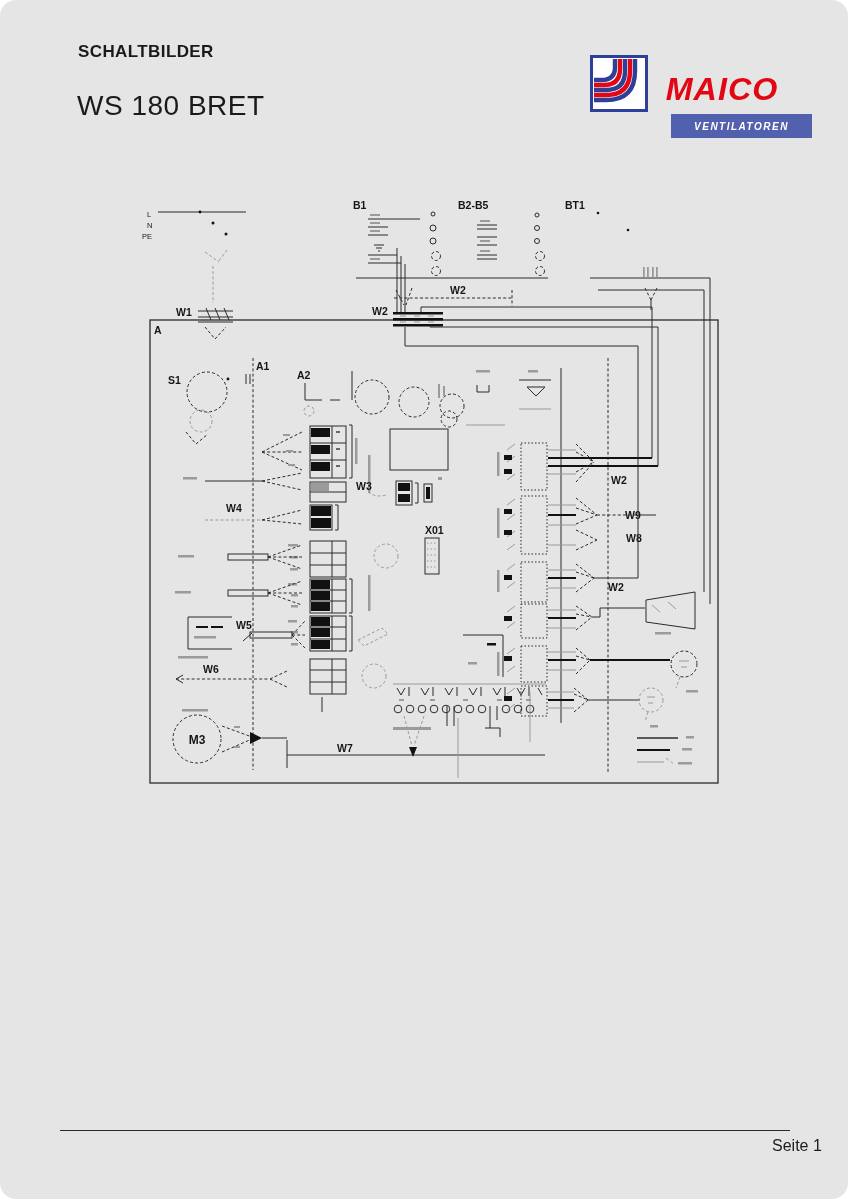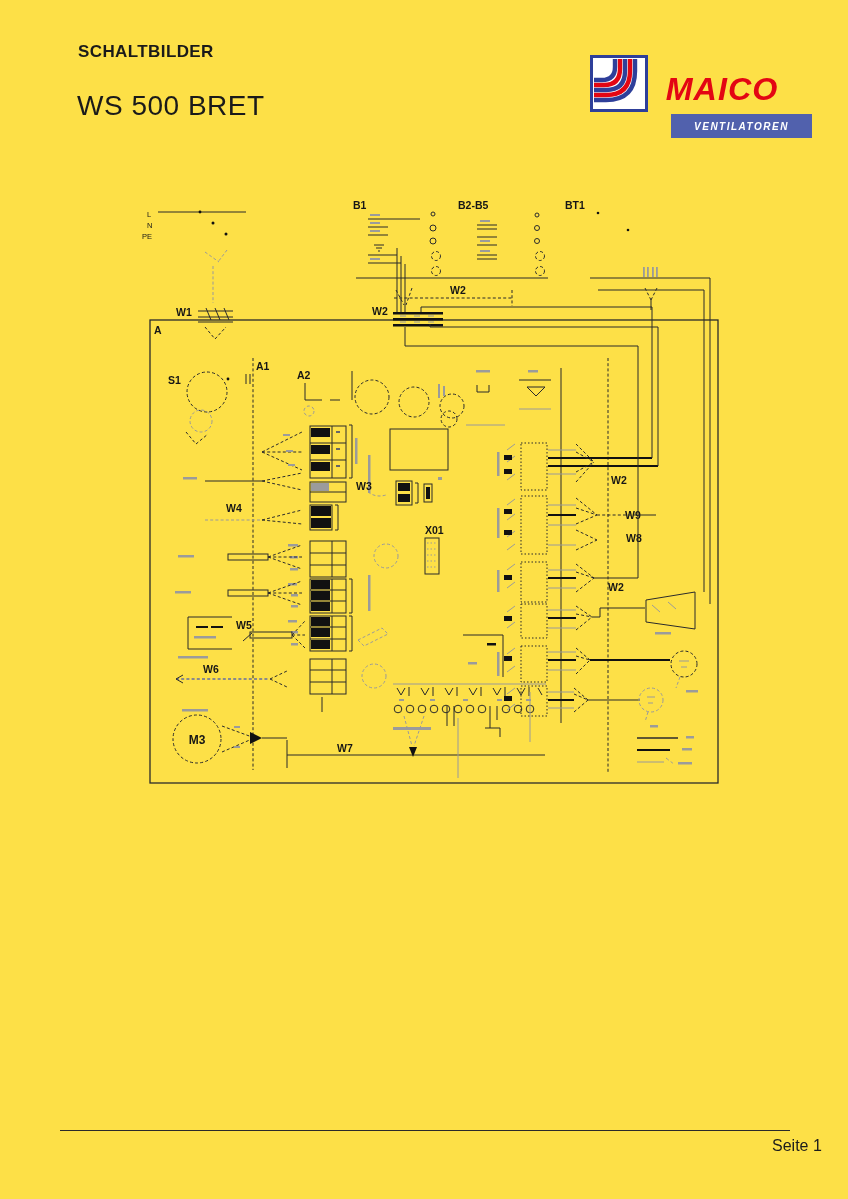--- a/index.html
+++ b/index.html
@@ -1,17 +1,17 @@
 <!DOCTYPE html>
 <html><head>
 <meta charset="utf-8">
 <style>
   html,body{margin:0;padding:0;background:#fff;}
-  .page{position:relative;width:848px;height:1199px;background:#fde047;overflow:hidden;
-        font-family:"Liberation Sans",sans-serif;color:#1a1a1a;}
+  .page{position:relative;width:848px;height:1199px;background:#e5e5e5;overflow:hidden;
+        font-family:"Liberation Sans",sans-serif;color:#1a1a1a;border-radius:16px;}
   .section-title{position:absolute;left:78px;top:42px;font-size:17px;font-weight:bold;letter-spacing:.4px;}
   .product-title{position:absolute;left:77px;top:90px;font-size:28px;font-weight:400;letter-spacing:.5px;}
   .logo{position:absolute;left:590px;top:54px;width:205px;height:80px;font-style:italic;}
   .logo-mark{position:absolute;left:0;top:1px;width:58px;height:57px;}
   .logo-brand{position:absolute;left:60px;top:18px;width:144px;text-align:center;
               font-size:31px;font-weight:800;color:#e30613;letter-spacing:1px;transform:scaleX(1.04);}
   .logo-tagline{position:absolute;left:63px;top:60px;width:141px;height:24px;background:#5161ad;
                 color:#fff;font-size:10px;font-weight:bold;letter-spacing:1.5px;
                 display:flex;align-items:center;justify-content:center;margin-left:18px;}
   .diagram{position:absolute;left:130px;top:185px;width:604px;height:612px;}
@@ -32,21 +32,21 @@
   .t10{font:600 10.5px "Liberation Sans",sans-serif;}
   .t12{font:600 12px "Liberation Sans",sans-serif;}
   .t7{font:400 7.5px "Liberation Sans",sans-serif;}
 </style>
 </head>
 <body>
 
 <div class="page">
 
   <div class="section-title">SCHALTBILDER</div>
-  <div class="product-title">WS 500 BRET</div>
+  <div class="product-title">WS 180 BRET</div>
 
   <div class="logo">
     <svg class="logo-mark" viewBox="0 0 58 57">
       <rect x="1.5" y="1.5" width="55" height="54" fill="#fff" stroke="#2e3f9a" stroke-width="3"></rect>
       <path d="M45 4 L45 16 Q45 45 16 45 L4 45" fill="none" stroke="#2e3f9a" stroke-width="4.4"></path>
       <path d="M40 4 L40 16 Q40 40 16 40 L4 40" fill="none" stroke="#e30613" stroke-width="4.4"></path>
       <path d="M35 4 L35 16 Q35 35 16 35 L4 35" fill="none" stroke="#2e3f9a" stroke-width="4.4"></path>
       <path d="M30 4 L30 14 Q30 30 14 30 L4 30" fill="none" stroke="#e30613" stroke-width="4.4"></path>
       <path d="M25 4 L25 12 Q25 25 12 25 L4 25" fill="none" stroke="#2e3f9a" stroke-width="4.4"></path>
     </svg>

